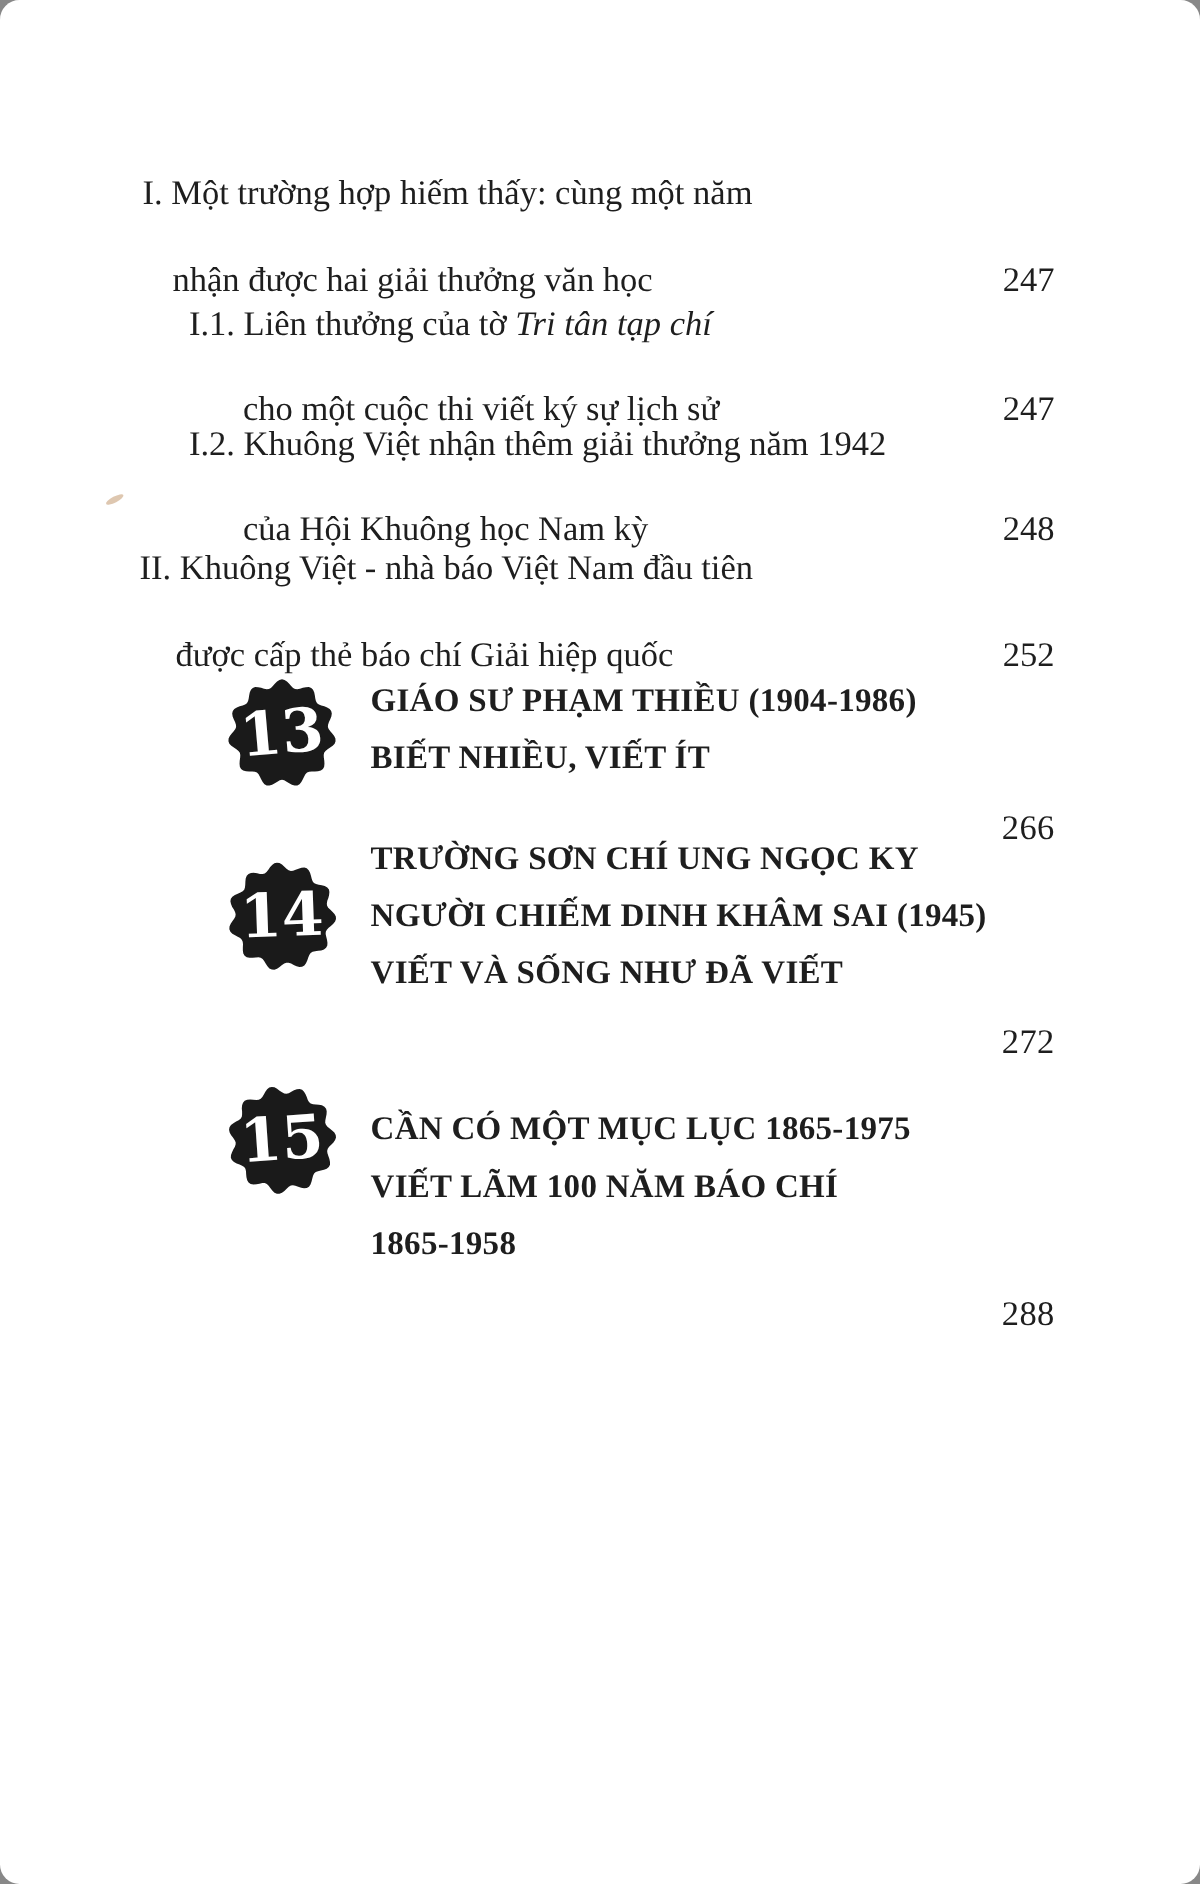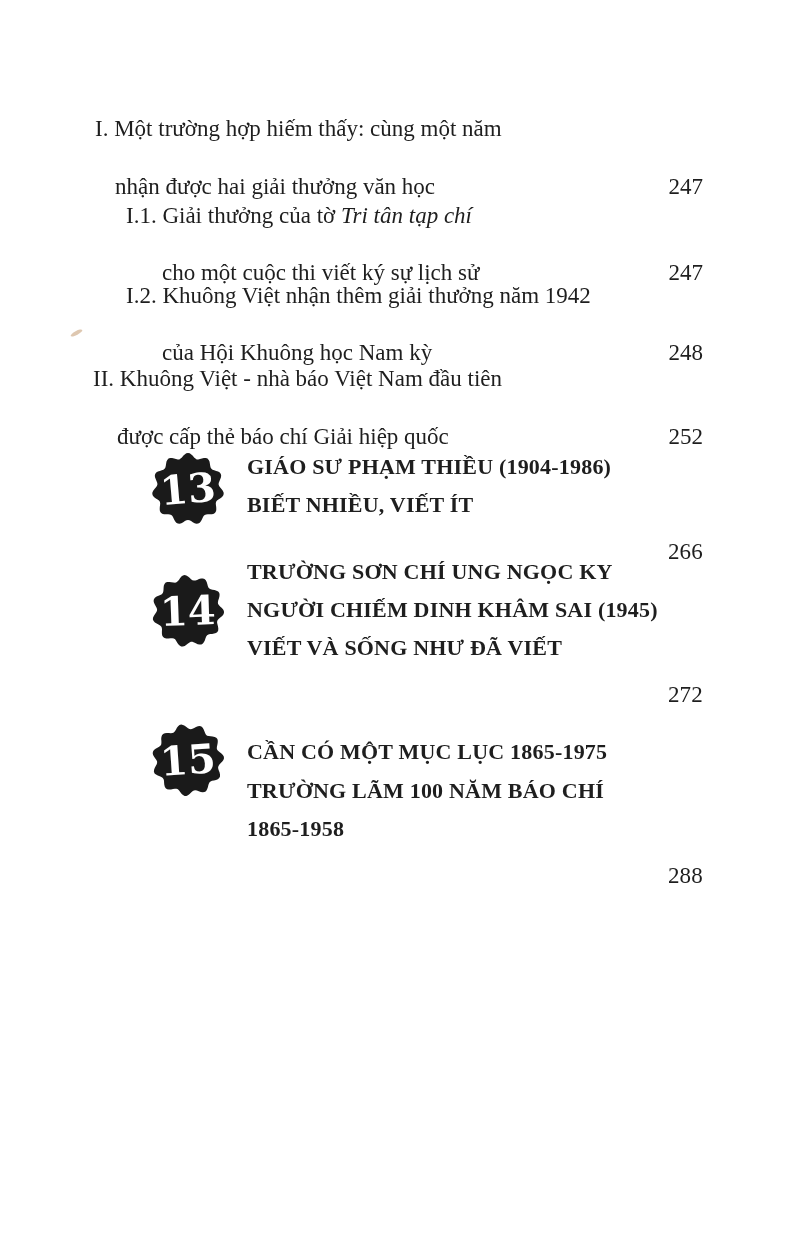--- a/index.html
+++ b/index.html
@@ -11,20 +11,21 @@
   html, body { margin: 0; padding: 0; background: #888; }
   .page {
     position: relative;
     width: 800px;
     height: 1256px;
     margin: 0 auto;
     background: var(--bg);
     color: var(--ink);
     font-family: "Liberation Serif", "DejaVu Serif", serif;
     overflow: hidden;
+    border-radius: 13px;
   }
   
   .row {
     position: absolute;
     display: flex;
     justify-content: space-between;
     align-items: baseline;
     font-size: 23px;
     line-height: 34px;
     white-space: nowrap;
@@ -84,21 +85,21 @@
   <div class="row" style="left:95px; top:89px; width:608px">
     <span class="t">I. Một trường hợp hiếm thấy: cùng một năm</span>
     <span class="pg"></span>
   </div>
   <div class="row" style="left:115px; top:123px; width:588px">
     <span class="t">nhận được hai giải thưởng văn học</span>
     <span class="pg">247</span>
   </div>
 
   <div class="row" style="left:126px; top:176px; width:577px">
-    <span class="t"><span>I.1. Giải thưởng của tờ </span><em>Tri tân tạp chí</em></span>
+    <span class="t"><span>I.1. Liên thưởng của tờ </span><em>Tri tân tạp chí</em></span>
     <span class="pg"></span>
   </div>
   <div class="row" style="left:162px; top:209px; width:541px">
     <span class="t">cho một cuộc thi viết ký sự lịch sử</span>
     <span class="pg">247</span>
   </div>
 
   <div class="row" style="left:126px; top:256px; width:577px">
     <span class="t">I.2. Khuông Việt nhận thêm giải thưởng năm 1942</span>
     <span class="pg"></span>
@@ -151,20 +152,20 @@
   <div class="seal seal-15" style="left:150px; top:722px">
     <svg width="76" height="76" viewBox="0 0 76 76">
       <path style="fill:var(--seal)" d="M73.4,38.0L72.3,39.6L70.8,41.1L69.4,42.5L68.5,43.9L68.1,45.3L68.3,46.9L68.9,48.7L69.6,50.6L70.0,52.6L70.0,54.5L69.2,56.0L67.8,57.2L66.0,57.9L63.9,58.4L62.0,58.8L60.5,59.4L59.4,60.4L58.7,61.9L58.2,63.7L57.7,65.7L57.0,67.6L56.0,69.2L54.5,70.0L52.7,70.2L50.8,69.9L48.8,69.2L46.9,68.5L45.3,68.2L43.9,68.4L42.5,69.2L41.1,70.5L39.6,72.0L38.0,73.2L36.3,73.9L34.6,73.9L33.0,73.1L31.5,71.7L30.2,70.0L29.1,68.5L27.9,67.3L26.5,66.7L24.9,66.7L23.0,67.1L21.0,67.5L19.0,67.6L17.1,67.3L15.7,66.3L14.8,64.8L14.3,62.8L14.1,60.8L14.0,58.8L13.6,57.2L12.8,56.0L11.4,55.1L9.7,54.3L7.8,53.6L6.0,52.6L4.6,51.4L3.9,49.8L4.0,48.0L4.7,46.1L5.6,44.2L6.6,42.5L7.1,40.9L7.1,39.5L6.4,38.0L5.3,36.4L4.1,34.8L3.1,33.0L2.7,31.2L3.0,29.5L4.0,28.0L5.6,26.8L7.4,25.7L9.1,24.8L10.4,23.8L11.2,22.5L11.4,20.9L11.4,19.0L11.2,17.0L11.4,14.9L12.0,13.2L13.1,11.9L14.8,11.2L16.8,11.0L18.9,11.1L20.8,11.3L22.5,11.1L23.8,10.5L24.9,9.3L25.9,7.7L26.9,5.8L28.1,4.2L29.5,3.0L31.2,2.6L33.0,2.9L34.7,3.8L36.4,5.1L38.0,6.2L39.5,7.0L40.9,7.2L42.5,6.8L44.2,5.9L46.0,4.9L47.9,4.2L49.8,4.0L51.4,4.5L52.7,5.8L53.7,7.5L54.5,9.4L55.2,11.3L56.0,12.7L57.1,13.7L58.7,14.1L60.6,14.3L62.6,14.5L64.6,14.9L66.3,15.8L67.4,17.1L67.8,18.8L67.7,20.8L67.3,22.9L66.9,24.8L66.8,26.5L67.3,27.9L68.3,29.1L69.8,30.3L71.4,31.6L72.9,33.0L73.8,34.6L74.0,36.3L73.4,38.0Z"></path>
     </svg>
     <span class="num">15</span>
   </div>
   <div class="crow" style="left:247px; top:733px; width:456px">
     <span class="ct">CẦN CÓ MỘT MỤC LỤC 1865-1975</span>
   </div>
   <div class="crow" style="left:247px; top:772px; width:456px">
-    <span class="ct">TRƯỜNG LÃM 100 NĂM BÁO CHÍ</span>
+    <span class="ct">VIẾT LÃM 100 NĂM BÁO CHÍ</span>
   </div>
   <div class="crow" style="left:247px; top:810px; width:456px">
     <span class="ct">1865-1958</span>
     <span class="pg">288</span>
   </div>
 
 </div>
 
 </body></html>

